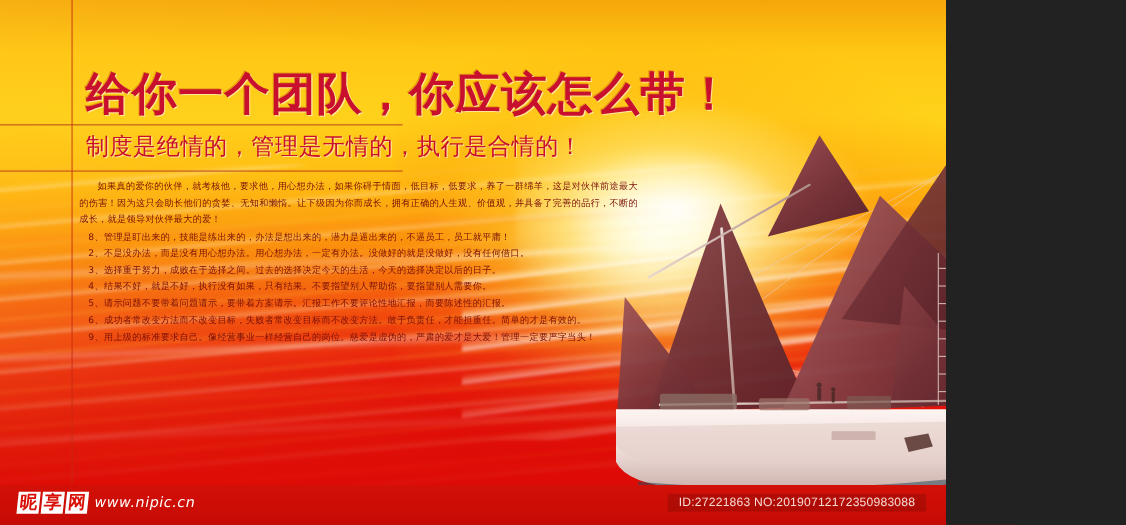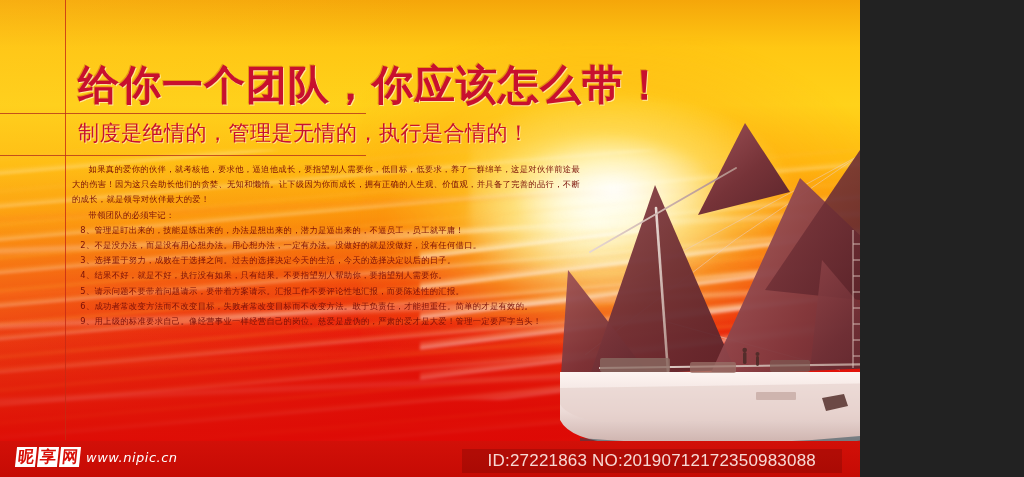--- a/index.html
+++ b/index.html
@@ -227,22 +227,22 @@
     font-size: 13px;
     letter-spacing: .5px;
     font-family: "DejaVu Sans", "Liberation Sans", sans-serif;
     text-align: right;
   }
   .id-chip {
     position: absolute;
     right: 18px; top: 8px;
     background: rgba(0,0,0,0.14);
     color: #f7d9d4;
-    font-size: 17px;
-    padding: 2px 26px;
+    font-size: 11px;
+    padding: 2px 10px;
     letter-spacing: .2px;
     font-family: "Liberation Sans", sans-serif;
   }
 </style>
 </head>
 <body>
 
 <div id="poster">
 
   <div class="bg-base"></div>
@@ -355,22 +355,21 @@
   </div>
 
   <div class="rule rule-v"></div>
   <div class="rule rule-h1"></div>
   <div class="rule rule-h2"></div>
 
   <div class="title">给你一个团队，你应该怎么带！</div>
   <div class="subtitle">制度是绝情的，管理是无情的，执行是合情的！</div>
 
   <div class="body-copy">
-    <p>如果真的爱你的伙伴，就考核他，要求他，逼迫他成长，要指望别人需要你，低目标，低要求，养了一群绵羊，这是对伙伴前途最大的伤害！因为这只会助长他们的贪婪、无知和懒惰。让下级因为你而成长，拥有正确的人生观、价值观，并具备了完善的品行，不断的成长，就是领导对伙伴最大的爱！</p>
-    <p>带领团队的必须牢记：</p>
+    <p>如果真的爱你的伙伴，就考核他，要求他，用心想办法，如果你碍于情面，低目标，低要求，养了一群绵羊，这是对伙伴前途最大的伤害！因为这只会助长他们的贪婪、无知和懒惰。让下级因为你而成长，拥有正确的人生观、价值观，并具备了完善的品行，不断的成长，就是领导对伙伴最大的爱！</p>
     <p class="item">8、管理是盯出来的，技能是练出来的，办法是想出来的，潜力是逼出来的，不逼员工，员工就平庸！</p>
     <p class="item">2、不是没办法，而是没有用心想办法。用心想办法，一定有办法。没做好的就是没做好，没有任何借口。</p>
     <p class="item">3、选择重于努力，成败在于选择之间。过去的选择决定今天的生活，今天的选择决定以后的日子。</p>
     <p class="item">4、结果不好，就是不好，执行没有如果，只有结果。不要指望别人帮助你，要指望别人需要你。</p>
     <p class="item">5、请示问题不要带着问题请示，要带着方案请示。汇报工作不要评论性地汇报，而要陈述性的汇报。</p>
     <p class="item">6、成功者常改变方法而不改变目标，失败者常改变目标而不改变方法。敢于负责任，才能担重任。简单的才是有效的。</p>
     <p class="item">9、用上级的标准要求自己。像经营事业一样经营自己的岗位。慈爱是虚伪的，严肃的爱才是大爱！管理一定要严字当头！</p>
   </div>
 
   <div class="footer">

